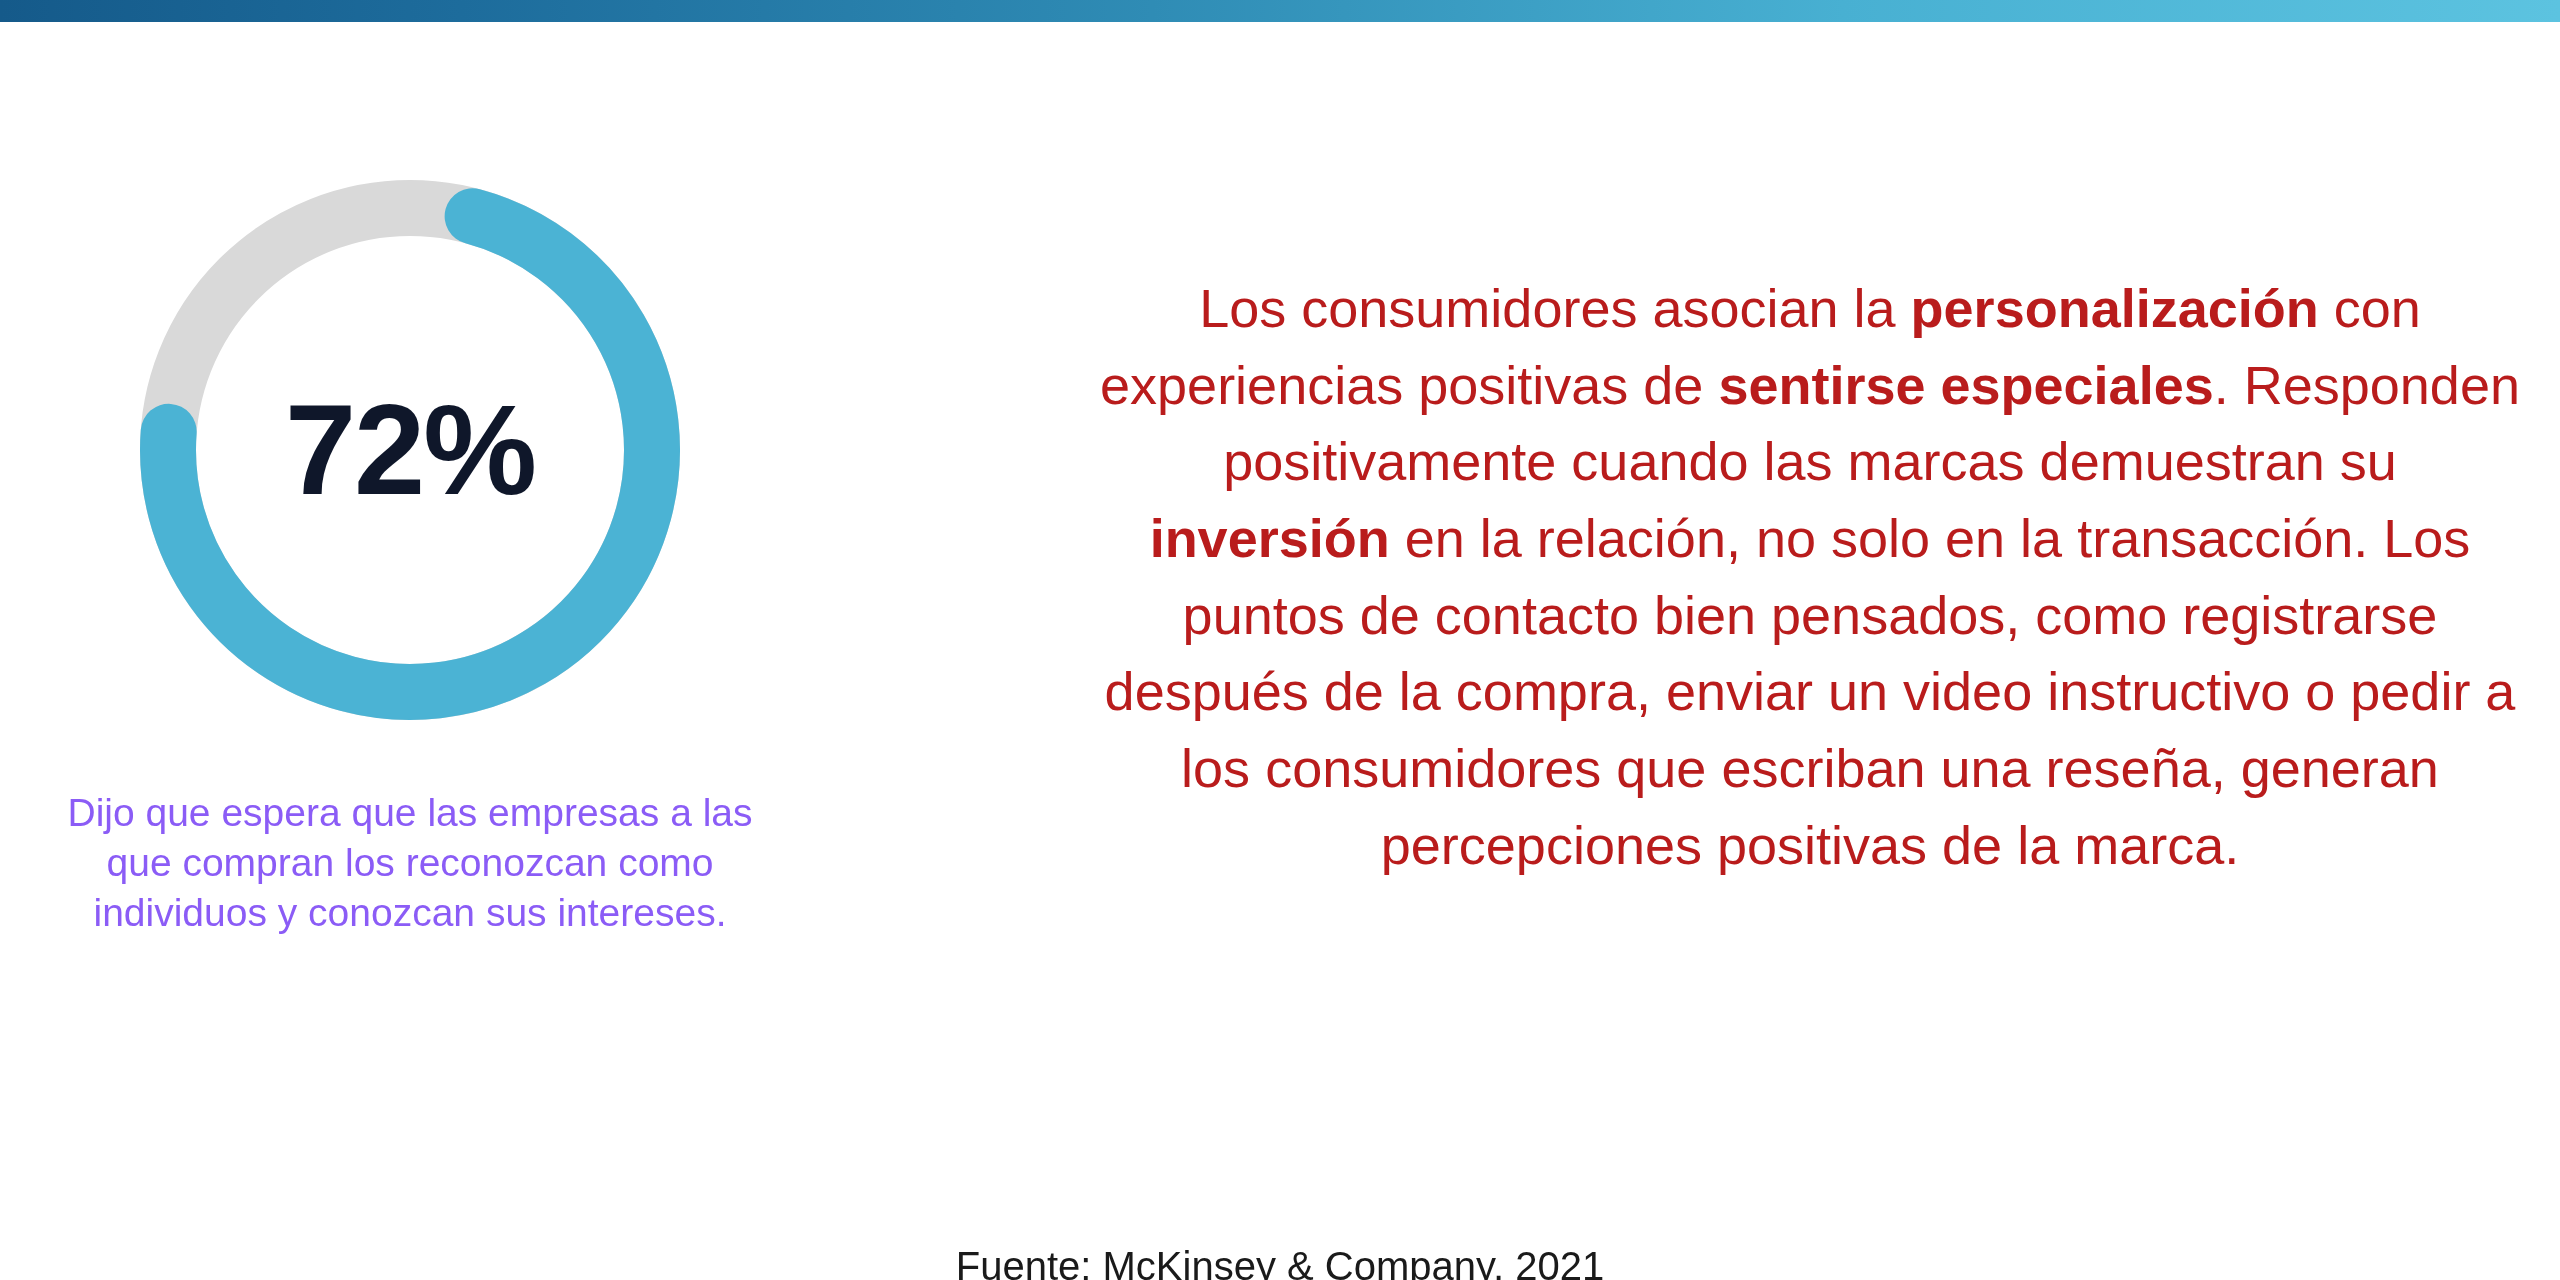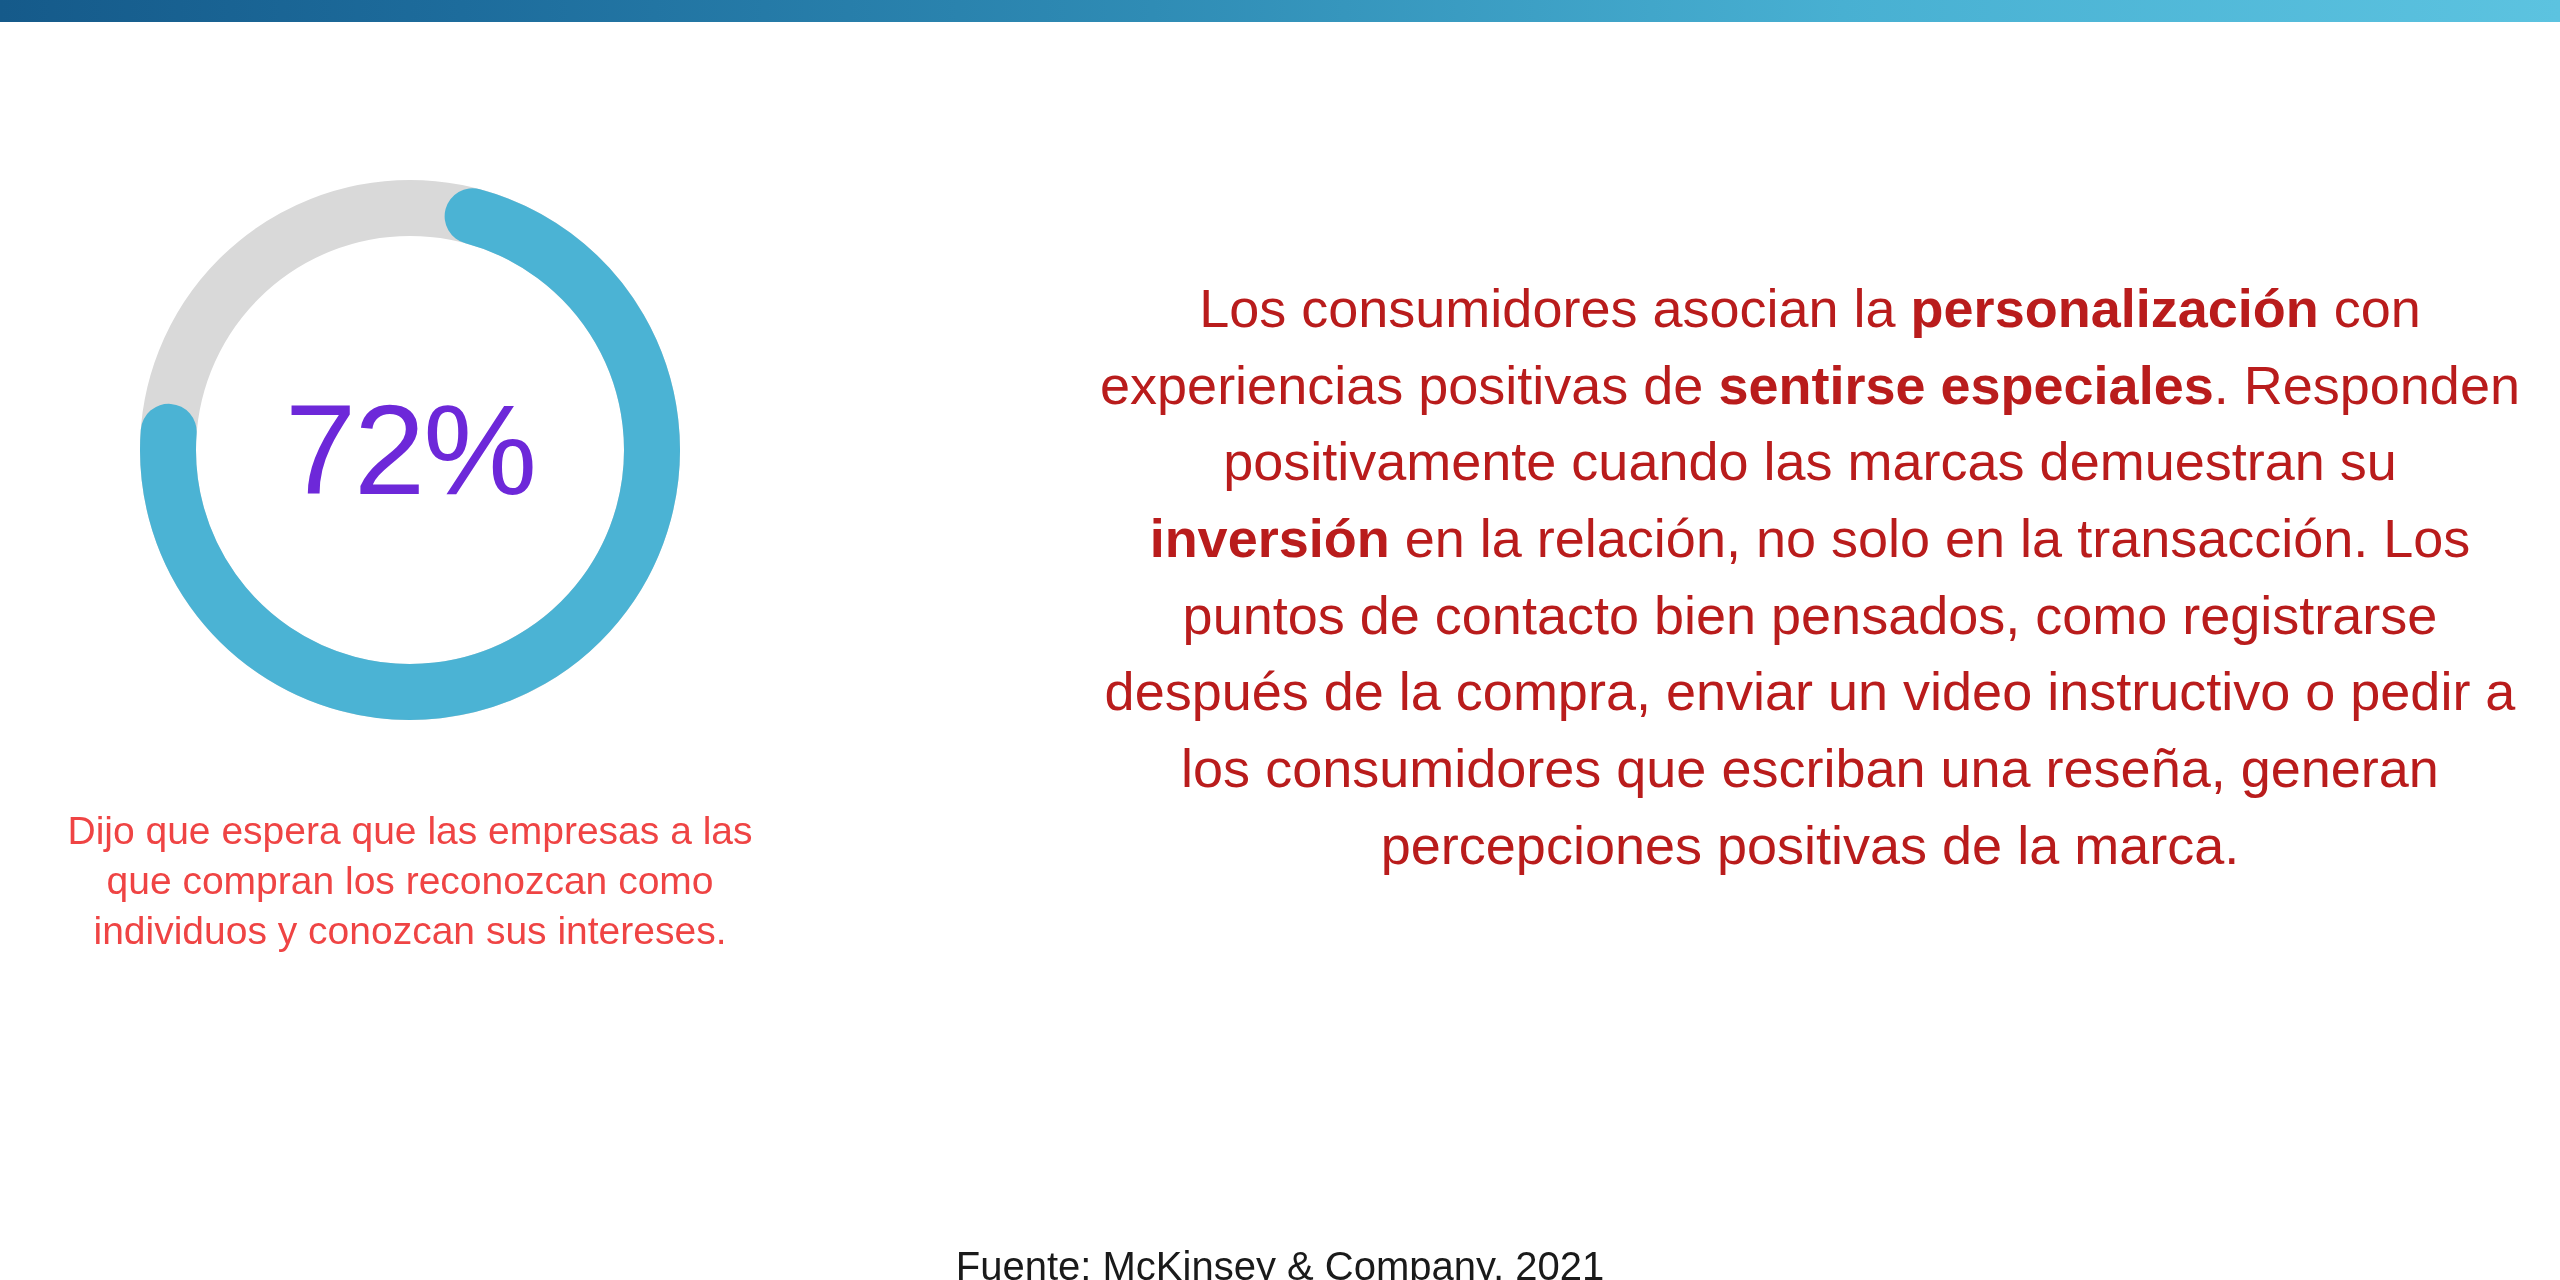--- a/index.html
+++ b/index.html
@@ -44,33 +44,33 @@
   }
   #donut-svg { display: block; width: 660px; height: 660px; }
   #donut-value {
     position: absolute;
     left: 0; top: 0;
     width: 660px; height: 660px;
     display: flex;
     align-items: center;
     justify-content: center;
     font-size: 128px;
-    font-weight: 400;
-    color: #6d28d9;
+    font-weight: 700;
+    color: #0f172a;
     letter-spacing: -2px;
     line-height: 1;
   }
   #donut-caption {
-    margin-top: 26px;
+    margin-top: 8px;
     margin-left: -110px;
     width: 740px;
     text-align: center;
     font-size: 39px;
     line-height: 1.28;
-    color: #ef4444;
+    color: #8b5cf6;
     font-weight: 400;
   }
 
   
   #right-col {
     position: absolute;
     left: 1100px;
     top: 270px;
     width: 1420px;
     text-align: center;

